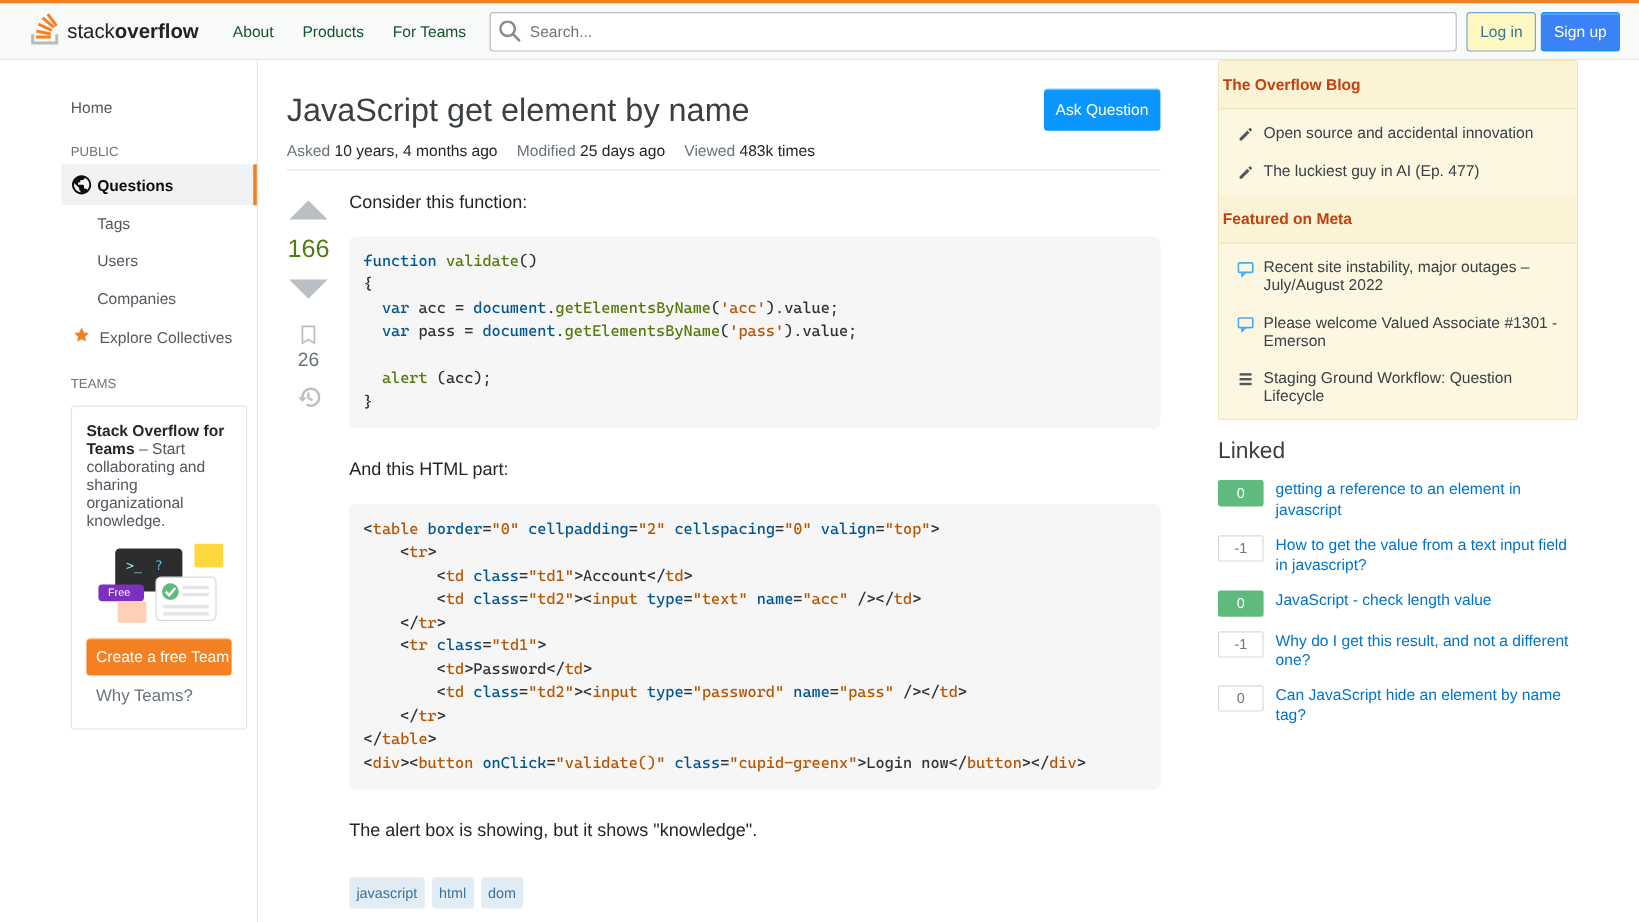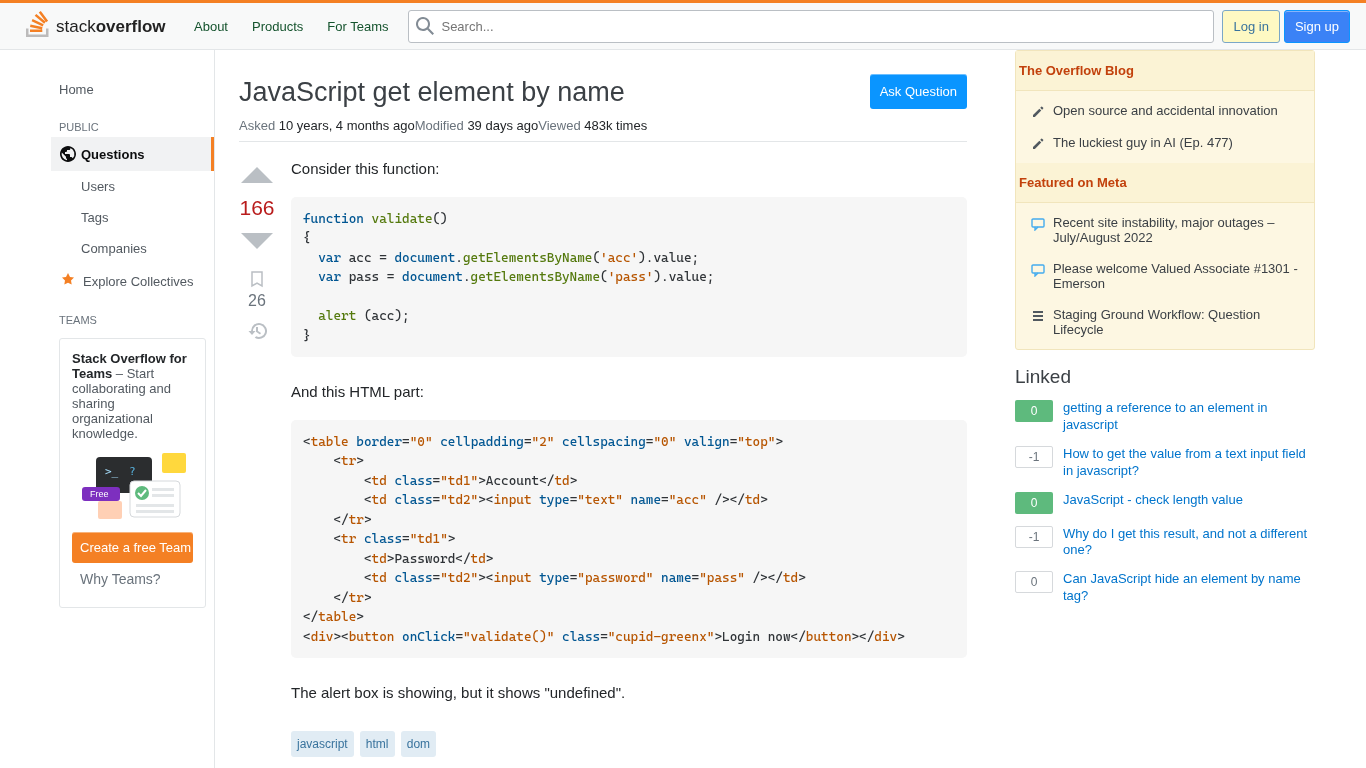--- a/index.html
+++ b/index.html
@@ -29,27 +29,27 @@
 .coll-row span{font-size:11px;color:#6a737c}
 .expl{display:flex;align-items:center;padding:8px;color:#525960;cursor:pointer}
 .expl svg{margin-right:6px}
 .teams-card{margin:8px;padding:12px;border:1px solid #e3e6e8;border-radius:3px;font-size:13px;color:#525960}
 .teams-card strong{color:#232629}
 .teams-img{margin:12px auto;display:block}
 .why{font-size:14px;color:#6a737c;padding:8px;cursor:pointer}
 .content{flex:1;padding:24px;min-width:0}
 .q-head{display:flex;justify-content:space-between;align-items:flex-start;margin-bottom:8px}
 h1{font-size:27px;font-weight:400;color:#3b4045;line-height:1.35;padding-right:12px}
-.meta-row{display:flex;padding-bottom:8px;border-bottom:1px solid #e3e6e8;margin-bottom:16px;font-size:13px}
+.meta-row{display:flex;gap:16px;padding-bottom:8px;border-bottom:1px solid #e3e6e8;margin-bottom:16px;font-size:13px}
 .meta-row span{color:#6a737c}
 .meta-row b{color:#232629;font-weight:400}
 .post{display:flex}
 .vote-col{width:52px;flex-shrink:0;display:flex;flex-direction:column;align-items:center;padding-right:16px;color:#babfc4}
 .vote-col svg{cursor:pointer}
-.vote-n{font-size:21px;color:#b91c1c;margin:2px 16px}
+.vote-n{font-size:21px;color:#4d7c0f;margin:2px 16px}
 .vote-col .ic{margin-top:12px;cursor:pointer}
 .post-body{flex:1;min-width:0;font-size:15px;color:#232629;line-height:1.5}
 .post-body p{margin-bottom:16px}
 pre{background:#f6f6f6;padding:12px;border-radius:5px;font-family:ui-monospace,"Cascadia Mono","Segoe UI Mono",Menlo,Consolas,monospace;font-size:13px;line-height:1.5;overflow-x:auto;margin-bottom:24px;color:#2f3337}
 .kw{color:#015692}.fn{color:#54790d}.pn{color:#2f3337}.st{color:#b75501}.at{color:#015692}.tg{color:#b75501}
 .tags{margin:24px 0 12px}
 .tag{display:inline-block;padding:4px 6px;margin:2px 2px 2px 0;background:#e1ecf4;color:#39739d;font-size:12px;border-radius:3px;cursor:pointer}
 .right-side{width:300px;flex-shrink:0;margin-left:24px}
 .side-box{border:1px solid #f1e5bc;border-radius:3px;margin-bottom:16px;background:#fdf7e2;font-size:13px}
 .side-h{padding:12px 3px;background:#fbf3d5;border-bottom:1px solid #f1e5bc;font-weight:bold;font-size:13px;color:#c2410c}
@@ -94,22 +94,22 @@
 <div class="container">
   <nav class="left-side">
     <a class="ls-item home">Home</a>
     <div class="ls-head">PUBLIC</div>
     <a class="ls-sub active">
       <svg width="18" height="18" viewBox="0 0 18 18" fill="#0c0d0e">
           <path d="M9 1C4.64 1 1 4.64 1 9c0 4.36 3.64 8 8 8 4.36 0 8-3.64 8-8 0-4.36-3.64-8-8-8ZM8 15.32a6.46 6.46 0 0 1-4.3-2.74 6.46 6.46 0 0 1-.93-5.01L7 11.68v.8c0 .88.12 1.32 1 1.32v1.52Zm5.72-2c-.2-.66-1-1.32-1.72-1.32h-1v-2c0-.44-.56-1-1-1H6V7h1c.44 0 1-.56 1-1V5h2c.88 0 1.4-.72 1.4-1.6v-.33a6.45 6.45 0 0 1 3.83 4.51 6.45 6.45 0 0 1-1.51 5.73Z"></path>
         </svg>
       <span>Questions</span>
     </a>
+    <a class="ls-sub">Tags</a>
     <a class="ls-sub">Users</a>
-    <a class="ls-sub">Tags</a>
     <a class="ls-sub">Companies</a>
     <a class="expl">
       <svg width="18" height="18" viewBox="0 0 18 18" fill="#f48024">
           <path d="M9 1l2 4 4 .6-3 3 .7 4L9 10.8 5.3 12.6 6 8.6 3 5.6 7 5z"></path>
         </svg>
       <span>Explore Collectives</span>
     </a>
     <div class="ls-head">TEAMS</div>
     <div class="teams-card">
       <span><strong>Stack Overflow for Teams</strong><span> – Start collaborating and sharing organizational knowledge.</span></span>
@@ -134,21 +134,21 @@
     </div>
   </nav>
 
   <main class="content">
     <div class="q-head">
       <h1>JavaScript get element by name</h1>
       <button class="btn btn-ask">Ask Question</button>
     </div>
     <div class="meta-row">
       <div><span>Asked</span> <b>10 years, 4 months ago</b></div>
-      <div><span>Modified</span> <b>39 days ago</b></div>
+      <div><span>Modified</span> <b>25 days ago</b></div>
       <div><span>Viewed</span> <b>483k times</b></div>
     </div>
 
     <div class="post">
       <div class="vote-col">
         <svg width="36" height="36" viewBox="0 0 36 36" fill="#babfc4">
             <path d="M2 25h32L18 9z"></path>
           </svg>
         <div class="vote-n">166</div>
         <svg width="36" height="36" viewBox="0 0 36 36" fill="#babfc4">
@@ -177,21 +177,21 @@
     &lt;<span class="tg">tr</span>&gt;
         &lt;<span class="tg">td</span> <span class="at">class</span>=<span class="st">"td1"</span>&gt;Account&lt;/<span class="tg">td</span>&gt;
         &lt;<span class="tg">td</span> <span class="at">class</span>=<span class="st">"td2"</span>&gt;&lt;<span class="tg">input</span> <span class="at">type</span>=<span class="st">"text"</span> <span class="at">name</span>=<span class="st">"acc"</span> /&gt;&lt;/<span class="tg">td</span>&gt;
     &lt;/<span class="tg">tr</span>&gt;
     &lt;<span class="tg">tr</span> <span class="at">class</span>=<span class="st">"td1"</span>&gt;
         &lt;<span class="tg">td</span>&gt;Password&lt;/<span class="tg">td</span>&gt;
         &lt;<span class="tg">td</span> <span class="at">class</span>=<span class="st">"td2"</span>&gt;&lt;<span class="tg">input</span> <span class="at">type</span>=<span class="st">"password"</span> <span class="at">name</span>=<span class="st">"pass"</span> /&gt;&lt;/<span class="tg">td</span>&gt;
     &lt;/<span class="tg">tr</span>&gt;
 &lt;/<span class="tg">table</span>&gt;
 &lt;<span class="tg">div</span>&gt;&lt;<span class="tg">button</span> <span class="at">onClick</span>=<span class="st">"validate()"</span> <span class="at">class</span>=<span class="st">"cupid-greenx"</span>&gt;Login now&lt;/<span class="tg">button</span>&gt;&lt;/<span class="tg">div</span>&gt;</pre>
-        <p>The alert box is showing, but it shows "undefined".</p>
+        <p>The alert box is showing, but it shows "knowledge".</p>
         <div class="tags">
           <span class="tag">javascript</span>
           <span class="tag">html</span>
           <span class="tag">dom</span>
         </div>
 
       </div>
     </div>
   </main>
 

